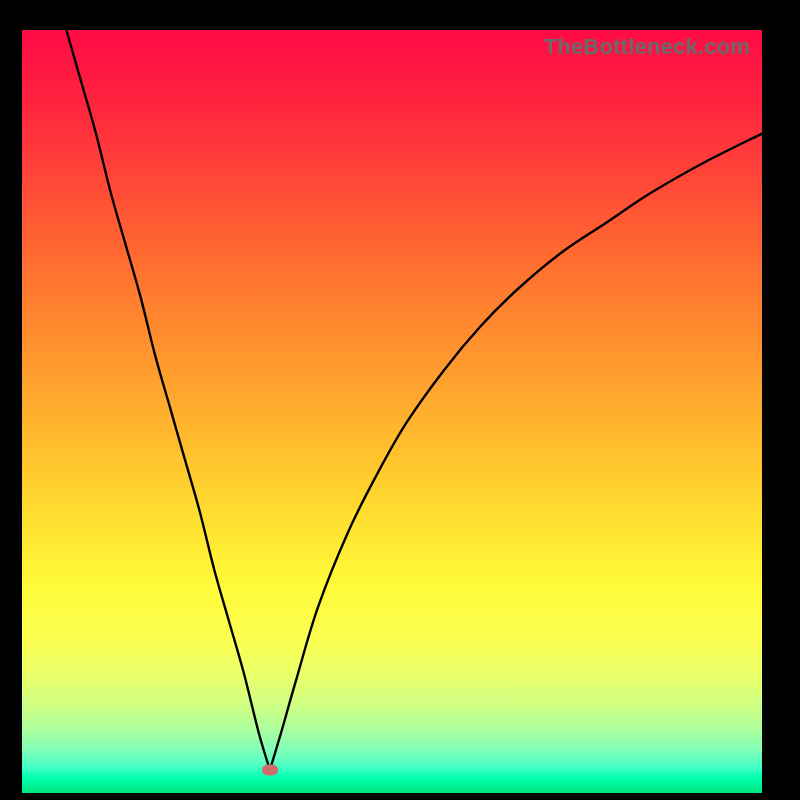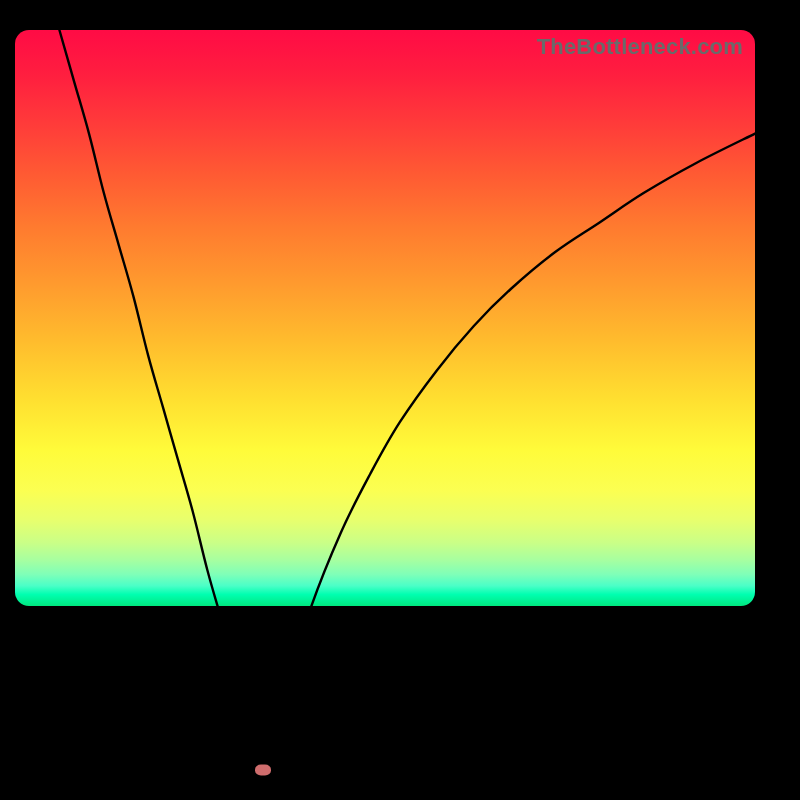--- a/index.html
+++ b/index.html
@@ -14,45 +14,44 @@
   .frame {
     position: absolute;
     left: 0;
     top: 0;
     width: 800px;
     height: 800px;
     background: #000;
   }
   .plot {
     position: absolute;
-    left: 15px;
+    left: 22px;
     top: 30px;
     width: 740px;
-    height: 576px;
+    height: 763px;
     background: linear-gradient(
       to bottom,
       #ff0b45 0%,
       #ff1f3f 8%,
       #ff3a3a 16%,
       #ff5a33 25%,
       #ff7a2f 34%,
       #ff9a2e 44%,
       #ffbc2d 54%,
       #ffdf30 64%,
       #fffb3a 73%,
       #fbff52 80%,
       #e8ff6d 85%,
       #caff87 89%,
       #a7ffa0 92%,
       #7fffb8 94.5%,
       #4affc7 96.5%,
       #00ffb0 98%,
       #00e77f 100%
     );
-    border-radius: 14px;
   }
   .watermark {
     position: absolute;
     top: 4px;
     right: 12px;
     font-size: 22px;
     font-weight: 600;
     color: #6a6a6a;
     letter-spacing: 0.2px;
     user-select: none;

